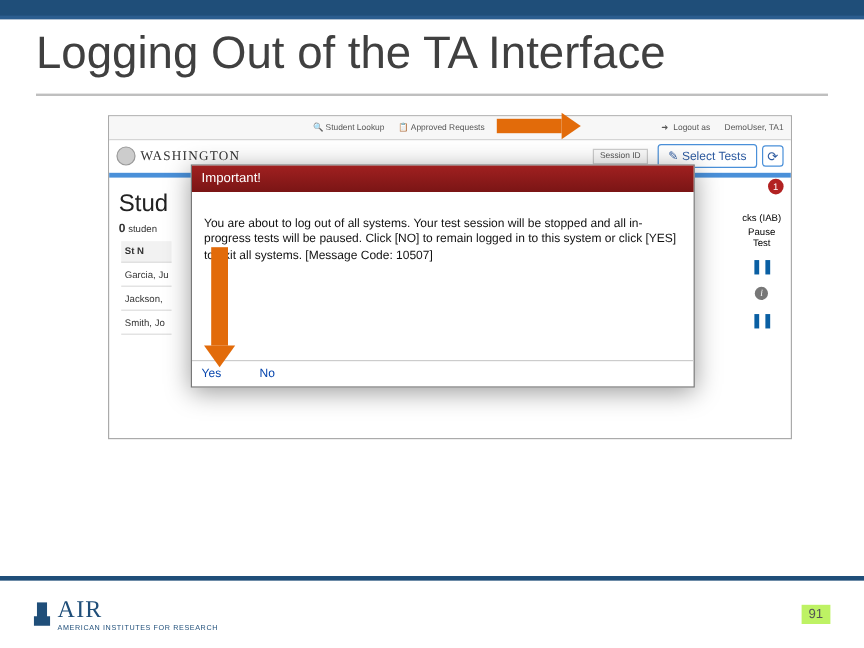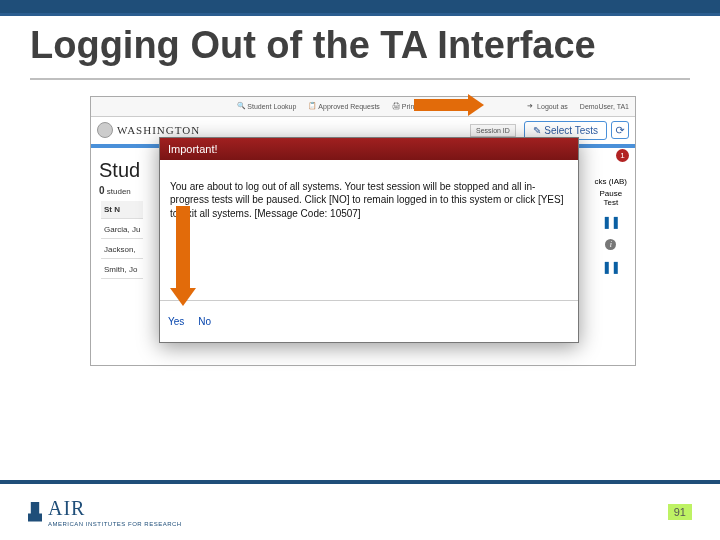--- a/index.html
+++ b/index.html
@@ -1,21 +1,21 @@
 <!DOCTYPE html>
 <html><head>
 <meta charset="utf-8">
 <style>
 *{box-sizing:border-box;margin:0;padding:0}
 body{width:720px;height:540px;background:#fff;font-family:Arial,Helvetica,sans-serif;position:relative;overflow:hidden}
 .topbar{height:16px;background:#1f4e79;border-bottom:3px solid #2b5d8f}
 .title-area{padding:8px 30px 8px 30px}
-.slide-title{font-size:38px;font-weight:700;color:#404040;line-height:1.15}
+.slide-title{font-size:38px;font-weight:400;color:#404040;line-height:1.15}
 .title-underline{height:2px;background:#bfbfbf;margin:2px 30px 0 30px}
-.content{position:relative;margin:16px 84px 0 90px;height:226px}
+.content{position:relative;margin:16px 60px 0 90px;height:226px}
 .screenshot-frame{position:absolute;left:0;top:0;right:0;height:270px;border:1px solid #aaa;background:#fff}
 .topmenu{height:20px;background:#f7f7f7;border-bottom:1px solid #ccc;display:flex;align-items:center;gap:12px;padding:0 6px;font-size:7px;color:#555}
 .topmenu-item{display:flex;align-items:center;gap:2px;white-space:nowrap}
 .topmenu-spacer{flex:1}
 .icon{width:8px;height:8px;display:inline-block}
 .arrow-orange-right{position:absolute;width:70px;height:22px;left:324px;top:-2px;display:flex;align-items:center;z-index:5}
 .arrow-shaft-r{flex:1;height:12px;background:#e26b0a}
 .arrow-head-r{width:0;height:0;border-top:11px solid transparent;border-bottom:11px solid transparent;border-left:16px solid #e26b0a}
 .brandrow{height:27px;display:flex;align-items:center;justify-content:space-between;padding:2px 6px;background:#fff}
 .brand-left{display:flex;align-items:center;gap:4px}
@@ -33,21 +33,21 @@
 .bg-count b{font-size:10px}
 .bg-table{position:absolute;left:8px;top:102px;right:8px;font-size:8px;color:#333}
 .bg-table th,.bg-table td{border-bottom:1px solid #ddd;padding:4px 3px;text-align:left;white-space:nowrap}
 .bg-table th{background:#f2f2f2;font-weight:700}
 .bg-col{position:absolute;right:8px;top:80px;font-size:8px;text-align:center}
 .pause-ico{color:#0a5fa3;font-size:12px;letter-spacing:-1px}
 .info-ico{width:11px;height:11px;border-radius:50%;background:#777;color:#fff;display:inline-flex;align-items:center;justify-content:center;font-size:8px;font-style:italic;font-family:Georgia,serif}
 .modal{position:absolute;left:68px;top:40px;width:420px;background:#fff;border:1px solid #777;box-shadow:0 4px 20px rgba(0,0,0,0.4);z-index:3}
 .modal-head{height:22px;background:#8b1a1a;background:linear-gradient(#a02020,#7a1515);color:#fff;font-size:11px;display:flex;align-items:center;padding:0 8px}
 .modal-body{padding:20px 10px;font-size:10px;color:#111;line-height:1.35;height:140px}
-.modal-foot{border-top:1px solid #ccc;padding:15px 8px;display:flex;gap:14px;font-size:10px;color:#0645ad}
+.modal-foot{border-top:1px solid #ccc;padding:5px 8px;display:flex;gap:32px;font-size:10px;color:#0645ad}
 .modal-foot span{cursor:pointer}
 .arrow-orange-down{position:absolute;left:80px;top:110px;width:26px;height:100px;z-index:6;display:flex;flex-direction:column;align-items:center}
 .arrow-shaft-d{width:14px;flex:1;background:#e26b0a}
 .arrow-head-d{width:0;height:0;border-left:13px solid transparent;border-right:13px solid transparent;border-top:18px solid #e26b0a}
 .footer{position:absolute;left:0;right:0;bottom:0;height:60px}
 .footer-line{height:4px;background:#1f4e79}
 .footer-body{height:55px;background:#fff;display:flex;align-items:center;justify-content:space-between;padding:0 28px}
 .air-logo{display:flex;align-items:center;gap:6px}
 .air-mark{font-size:20px;color:#1f4e79;font-weight:400;font-family:'Times New Roman',serif;letter-spacing:1px}
 .air-col{width:14px;height:20px;display:inline-block;background:#1f4e79;clip-path:polygon(20% 0,80% 0,80% 60%,100% 60%,100% 100%,0 100%,0 60%,20% 60%)}

